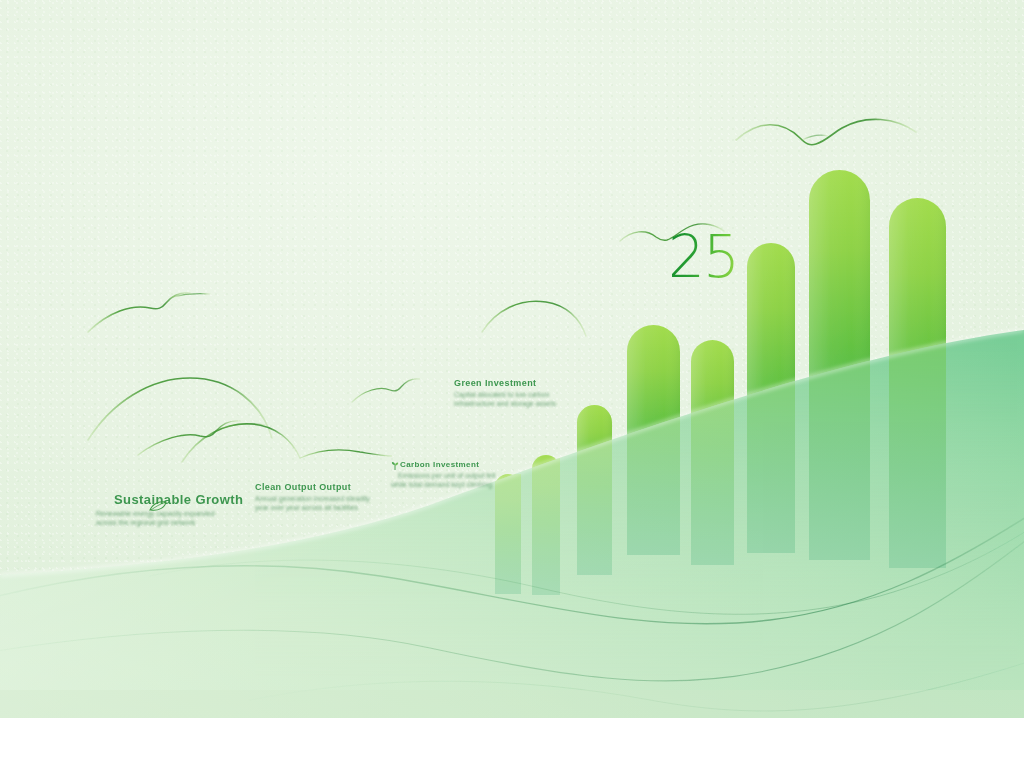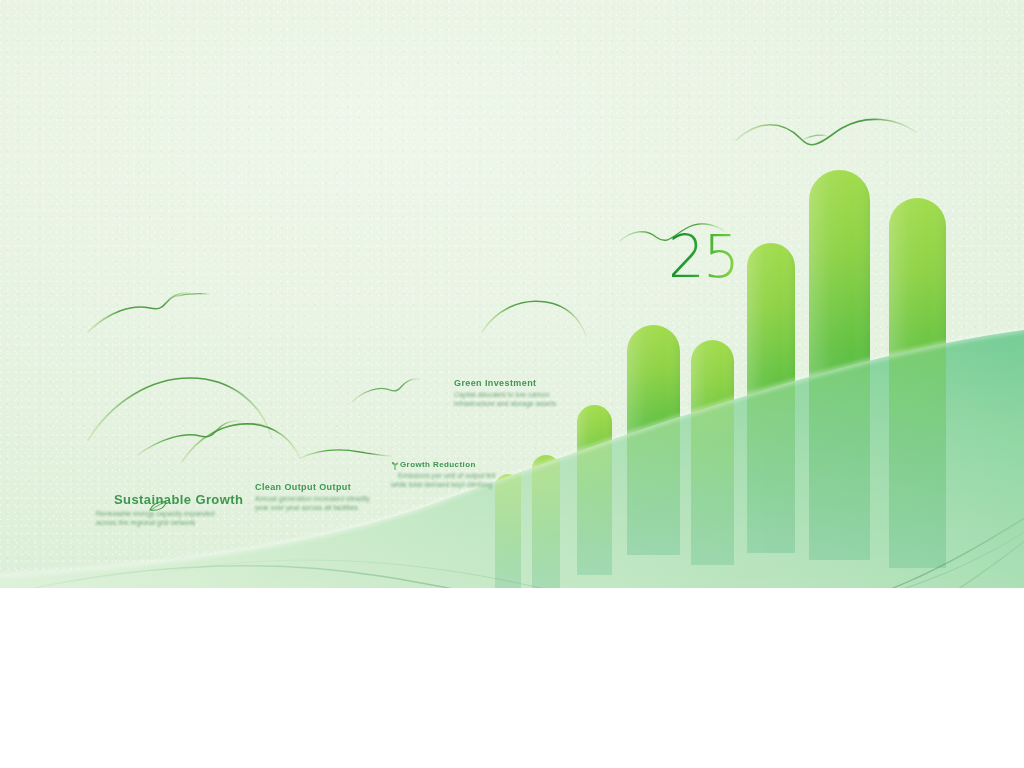--- a/index.html
+++ b/index.html
@@ -4,21 +4,21 @@
 <title>Green Growth Infographic</title>
 <style>
   html, body {
     margin: 0;
     padding: 0;
     background: #ffffff;
   }
   #stage {
     position: relative;
     width: 1024px;
-    height: 588px;
+    height: 718px;
     overflow: hidden;
     font-family: "Liberation Sans", sans-serif;
     background: radial-gradient(ellipse 120% 95% at 38% 22%, #eef7ea 0%, #e7f3e2 45%, #dff0da 78%, #d6ecd2 100%);
   }
   
   #grain {
     position: absolute;
     inset: 0;
     opacity: .55;
     pointer-events: none;
@@ -247,21 +247,21 @@
     </svg>
   </div>
 
   <div class="textblock" style="left:255px; top:482px;">
     <span class="tb-head" style="font-size:9px;">Clean Output Output</span>
     <span class="tb-line" style="font-size:7px; margin-top:3px;">Annual generation increased steadily</span>
     <span class="tb-line" style="font-size:7px; margin-top:2px;">year over year across all facilities</span>
   </div>
 
   <div class="textblock" style="left:391px; top:460px;">
-    <span class="tb-head" style="font-size:8px; padding-left:9px;">Growth Reduction</span>
+    <span class="tb-head" style="font-size:8px; padding-left:9px;">Carbon Investment</span>
     <span class="tb-line" style="font-size:7px; margin-top:3px; padding-left:7px;">Emissions per unit of output fell</span>
     <span class="tb-line" style="font-size:7px; margin-top:2px;">while total demand kept climbing</span>
     <svg class="tb-ico" width="8" height="9" viewBox="0 0 8 9" style="position:absolute; left:0px; top:1px;">
       <path d="M4,9 L4,4" stroke="#3f9a46" stroke-width=".9" fill="none"></path>
       <path d="M4,4 C1.5,4 0.5,2.5 1,1 C2.8,1 4,2.3 4,4 Z" fill="#4aa54f"></path>
       <path d="M4,4.5 C6.5,4.5 7.5,3 7,1.6 C5.2,1.6 4,2.9 4,4.5 Z" fill="#6bbd54"></path>
     </svg>
   </div>
 
   <div class="textblock" style="left:454px; top:378px;">

